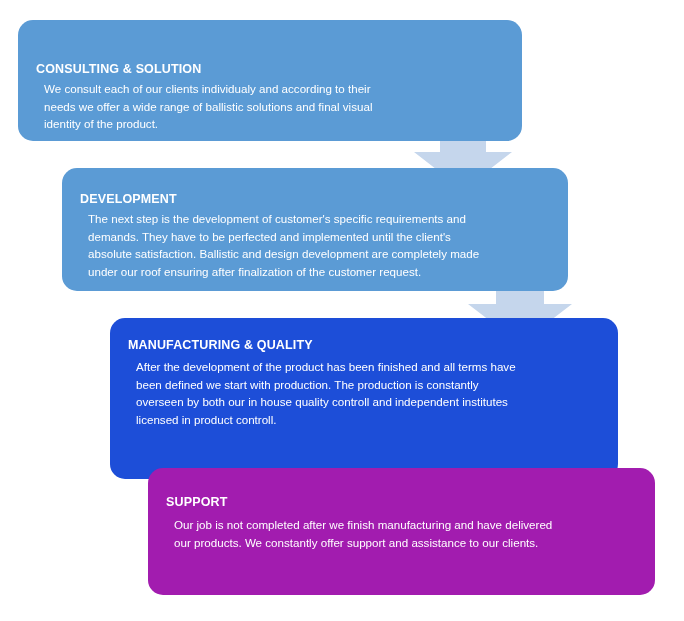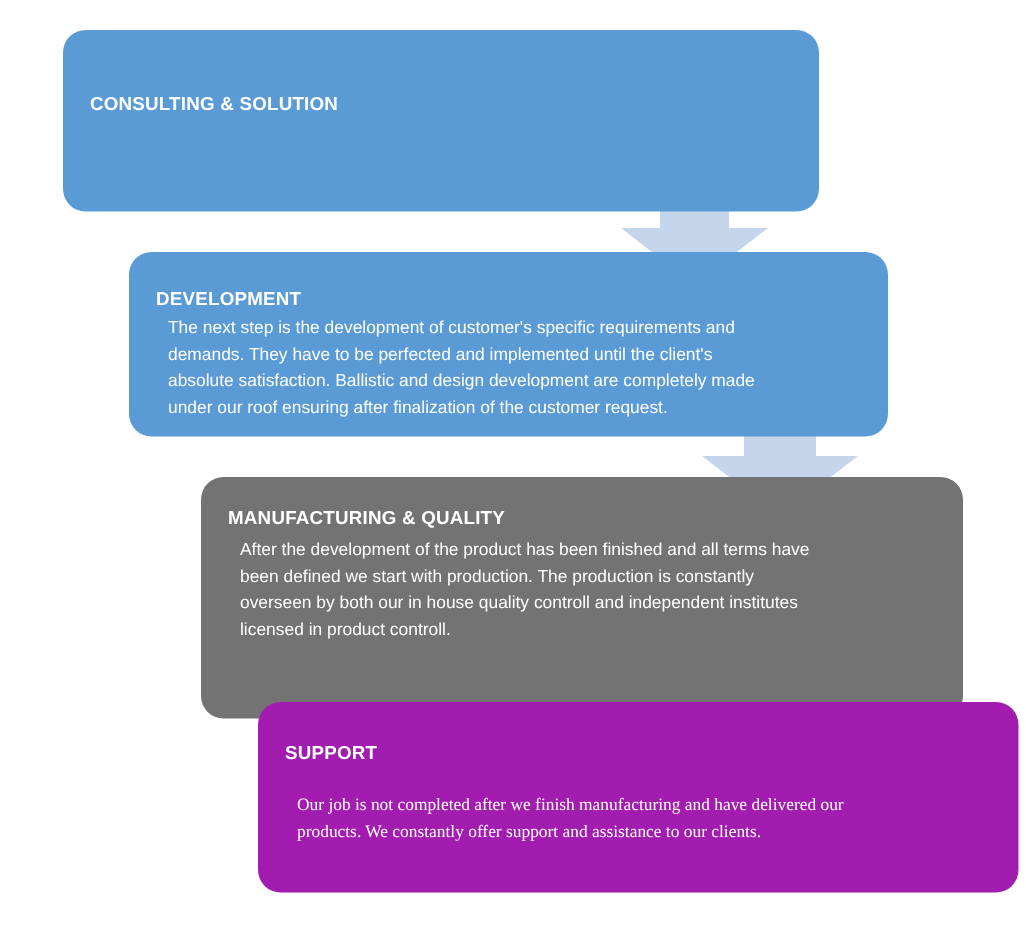--- a/index.html
+++ b/index.html
@@ -32,21 +32,20 @@
     height: 100%;
   }
 
   
   .step-box {
     position: absolute;
     z-index: 2;
     border-radius: 15px;
     box-sizing: border-box;
     padding: 0;
-    margin-left: 24px;
   }
 
   .step-title {
     position: absolute;
     left: 18px;
     color: #ffffff;
     font-weight: bold;
     font-size: 12.5px;
     letter-spacing: 0.15px;
     white-space: nowrap;
@@ -65,27 +64,27 @@
 
   
   #step-box-1 { left: 18px;  top: 20px;  width: 504px; height: 121px; background: #5B9BD5; }
   #step-box-1 .step-title { top: 42px; }
   #step-box-1 .step-body  { top: 60px;  width: 340px; }
 
   #step-box-2 { left: 62px;  top: 168px; width: 506px; height: 123px; background: #5B9BD5; }
   #step-box-2 .step-title { top: 24px; text-align: right; }
   #step-box-2 .step-body  { top: 42px;  width: 400px; }
 
-  #step-box-3 { left: 110px; top: 318px; width: 508px; height: 161px; background: #737373; }
+  #step-box-3 { left: 110px; top: 318px; width: 508px; height: 161px; background: #1d4ed8; }
   #step-box-3 .step-title { top: 20px; }
   #step-box-3 .step-body  { top: 40px;  width: 380px; }
 
   #step-box-4 { left: 148px; top: 468px; width: 507px; height: 127px; background: #a21caf; }
   #step-box-4 .step-title { top: 27px; }
-  #step-box-4 .step-body  { top: 60px;  width: 390px; font-family: Liberation Serif, serif; }
+  #step-box-4 .step-body  { top: 48px;  width: 390px; }
 
   
   #flow-arrow-1 { left: 414px; top: 106px; width: 98px;  height: 84px; }
   #flow-arrow-2 { left: 468px; top: 256px; width: 104px; height: 88px; }
   #flow-arrow-3 { left: 500px; top: 412px; width: 110px; height: 90px; }
 </style>
 </head>
 <body>
 
 <div id="diagram-canvas">
@@ -103,20 +102,21 @@
   </div>
 
   <div class="flow-arrow" id="flow-arrow-3">
     <svg viewBox="0 0 110 90" preserveAspectRatio="none" aria-hidden="true">
       <polygon points="30,0 80,0 80,49 110,49 55,90 0,49 30,49" fill="#C5D6EC"></polygon>
     </svg>
   </div>
 
   <div class="step-box" id="step-box-1">
     <div class="step-title">CONSULTING &amp; SOLUTION</div>
+    <div class="step-body">We consult each of our clients individualy and according to their needs we offer a wide range of ballistic solutions and final visual identity of the product.</div>
   </div>
 
   <div class="step-box" id="step-box-2">
     <div class="step-title">DEVELOPMENT</div>
     <div class="step-body">The next step is the development of customer's specific requirements and demands. They have to be perfected and implemented until the client's absolute satisfaction. Ballistic and design development are completely made under our roof ensuring after finalization of the customer request.</div>
   </div>
 
   <div class="step-box" id="step-box-3">
     <div class="step-title">MANUFACTURING &amp; QUALITY</div>
     <div class="step-body">After the development of the product has been finished and all terms have been defined we start with production. The production is constantly overseen by both our in house quality controll and independent institutes licensed in product controll.</div>

